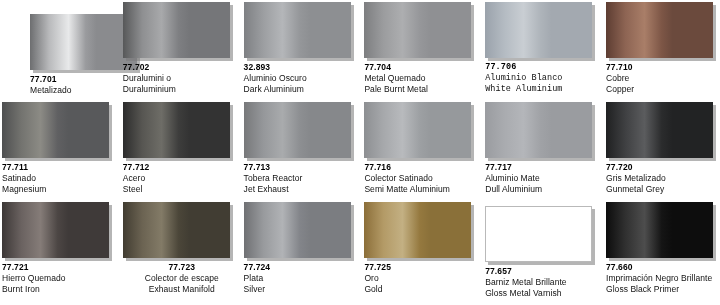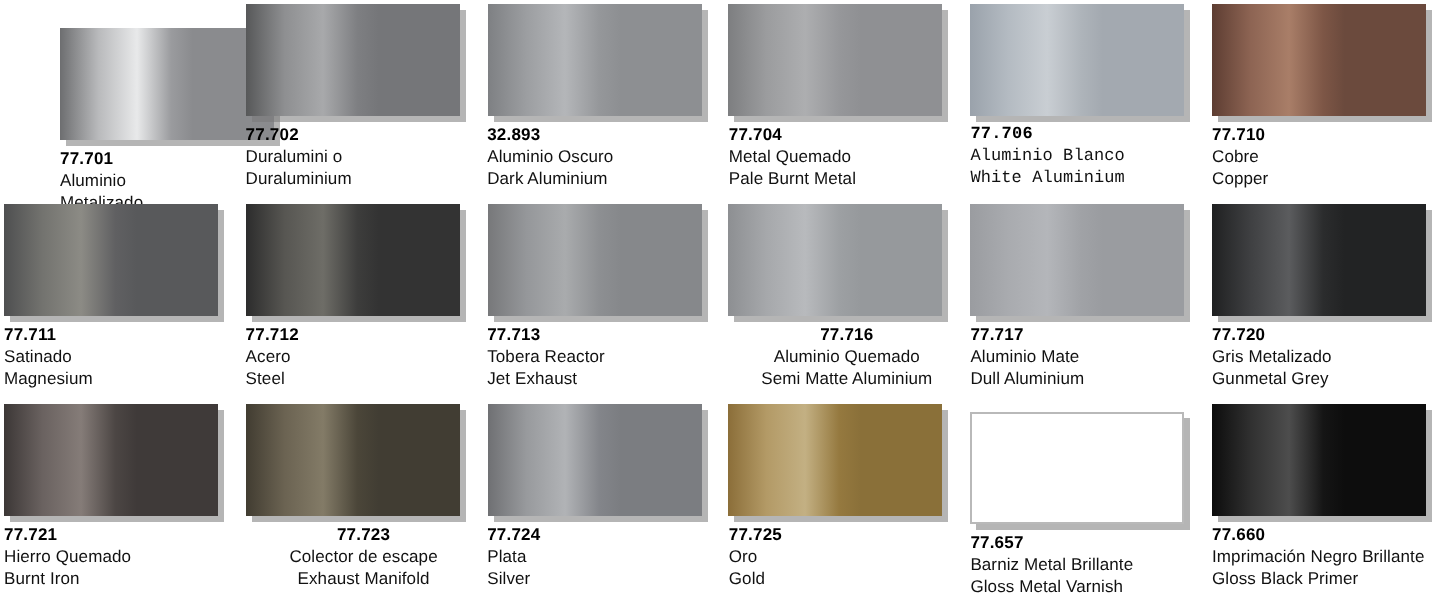--- a/index.html
+++ b/index.html
@@ -72,21 +72,20 @@
 </head>
 <body>
 
 <div id="chart">
     <div class="cell" style="left: 0px; top: 12px; margin-left: 28px;">
       <div class="swatch-wrap">
         <div class="swatch" style="background: linear-gradient(to right, rgb(109, 110, 112) 0%, rgb(185, 186, 188) 18%, rgb(232, 233, 234) 36%, rgb(154, 155, 158) 52%, rgb(138, 139, 142) 62%, rgb(138, 139, 142) 100%);"></div>
       </div>
       <div class="labels">
         <div class="code">77.701</div>
-        <div class="name-es">Aluminio</div>
         <div class="name-en">Metalizado</div>
       </div>
     </div>
     <div class="cell" style="left: 120.8px; top: 0px;">
       <div class="swatch-wrap">
         <div class="swatch" style="background: linear-gradient(to right, rgb(87, 88, 89) 0%, rgb(142, 143, 145) 18%, rgb(168, 169, 171) 36%, rgb(126, 127, 130) 52%, rgb(117, 118, 121) 62%, rgb(117, 118, 121) 100%);"></div>
       </div>
       <div class="labels">
         <div class="code">77.702</div>
         <div class="name-es">Duralumini o</div>
@@ -156,27 +155,27 @@
     <div class="cell" style="left: 241.6px; top: 100px;">
       <div class="swatch-wrap">
         <div class="swatch" style="background: linear-gradient(to right, rgb(119, 120, 122) 0%, rgb(149, 151, 154) 18%, rgb(169, 171, 173) 36%, rgb(141, 143, 146) 52%, rgb(134, 136, 139) 62%, rgb(134, 136, 139) 100%);"></div>
       </div>
       <div class="labels">
         <div class="code">77.713</div>
         <div class="name-es">Tobera Reactor</div>
         <div class="name-en">Jet Exhaust</div>
       </div>
     </div>
-    <div class="cell" style="left: 362.4px; top: 100px; text-align: center;">
+    <div class="cell" style="left: 362.4px; top: 100px;">
       <div class="swatch-wrap">
         <div class="swatch" style="background: linear-gradient(to right, rgb(141, 143, 146) 0%, rgb(166, 168, 171) 18%, rgb(184, 186, 189) 36%, rgb(157, 160, 163) 52%, rgb(150, 153, 156) 62%, rgb(150, 153, 156) 100%);"></div>
       </div>
       <div class="labels">
         <div class="code">77.716</div>
-        <div class="name-es">Aluminio Quemado</div>
+        <div class="name-es">Colector Satinado</div>
         <div class="name-en">Semi Matte Aluminium</div>
       </div>
     </div>
     <div class="cell" style="left: 483.2px; top: 100px;">
       <div class="swatch-wrap">
         <div class="swatch" style="background: linear-gradient(to right, rgb(154, 156, 160) 0%, rgb(169, 171, 175) 18%, rgb(180, 182, 186) 36%, rgb(160, 162, 166) 52%, rgb(154, 156, 160) 62%, rgb(154, 156, 160) 100%);"></div>
       </div>
       <div class="labels">
         <div class="code">77.717</div>
         <div class="name-es">Aluminio Mate</div>

